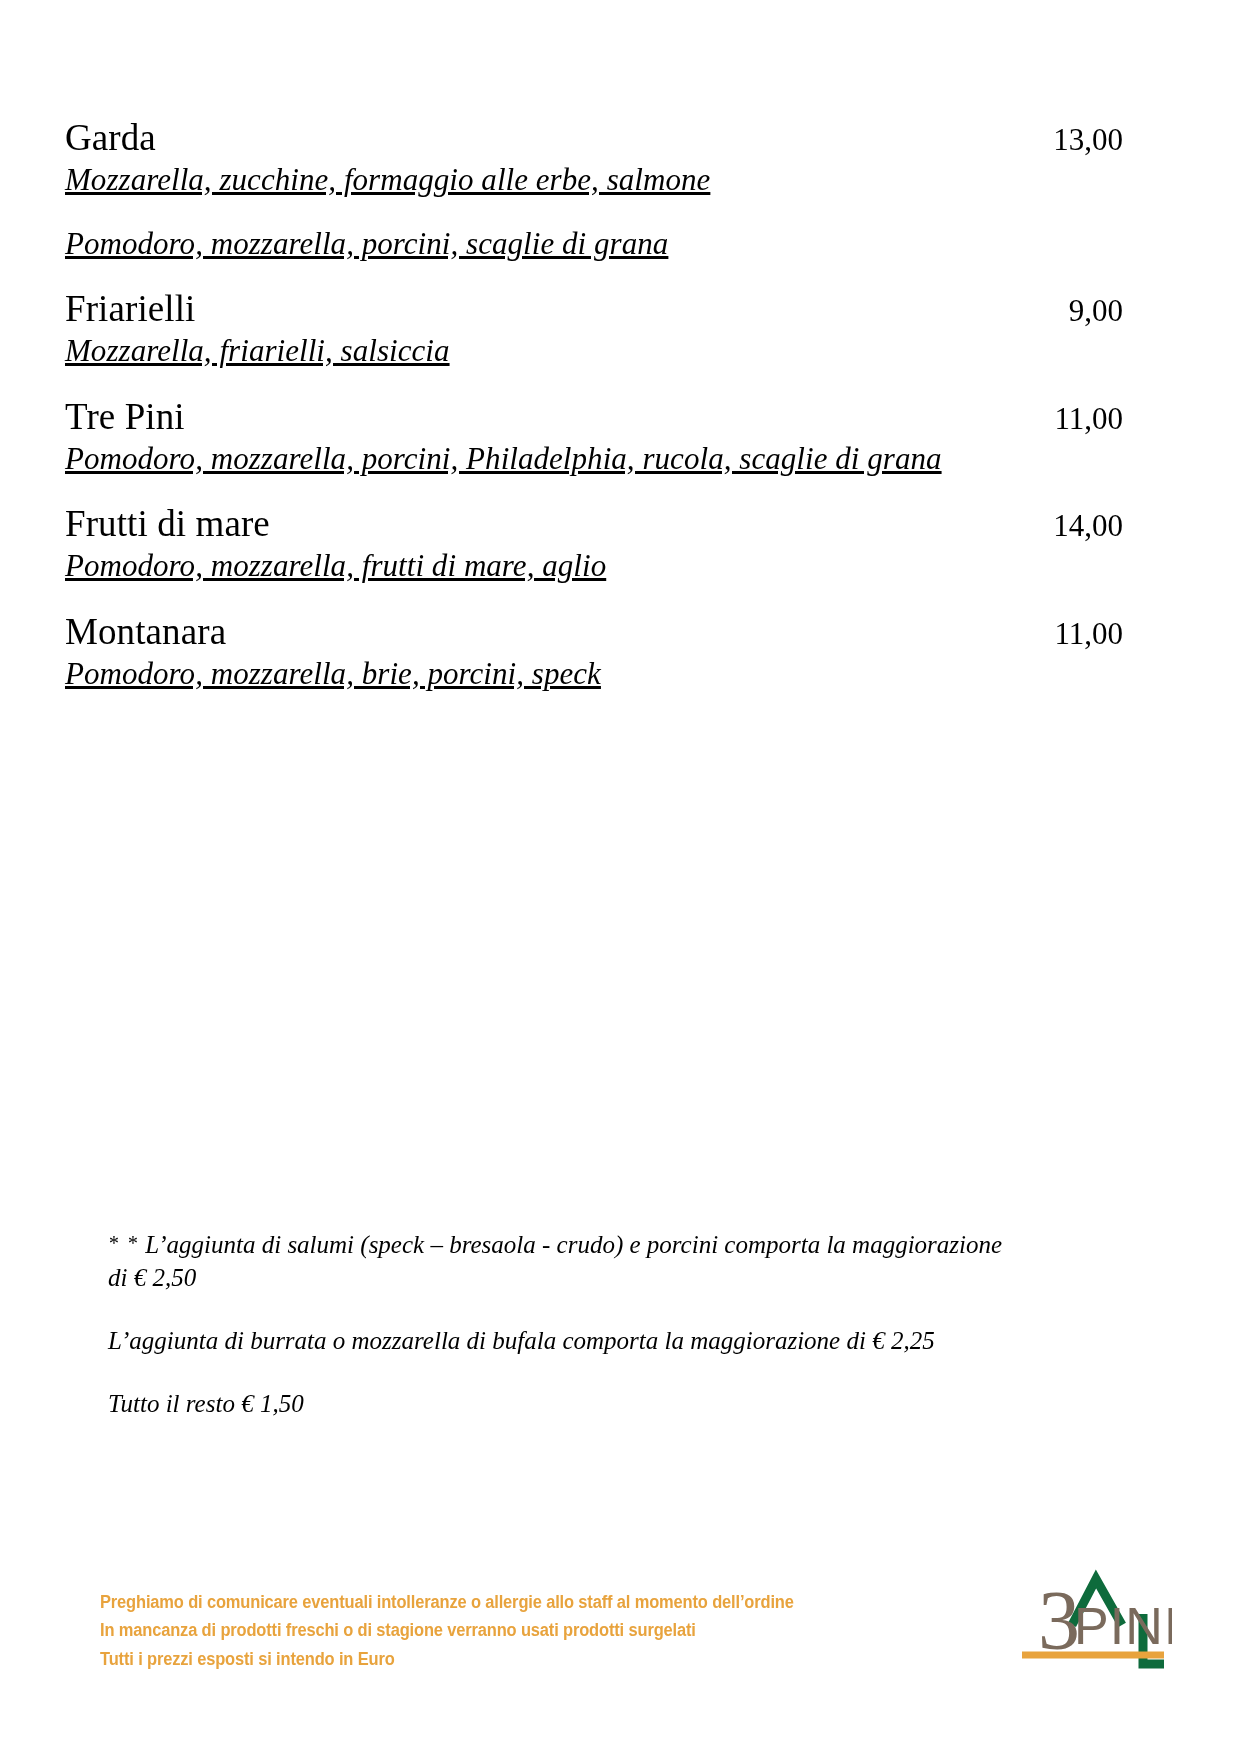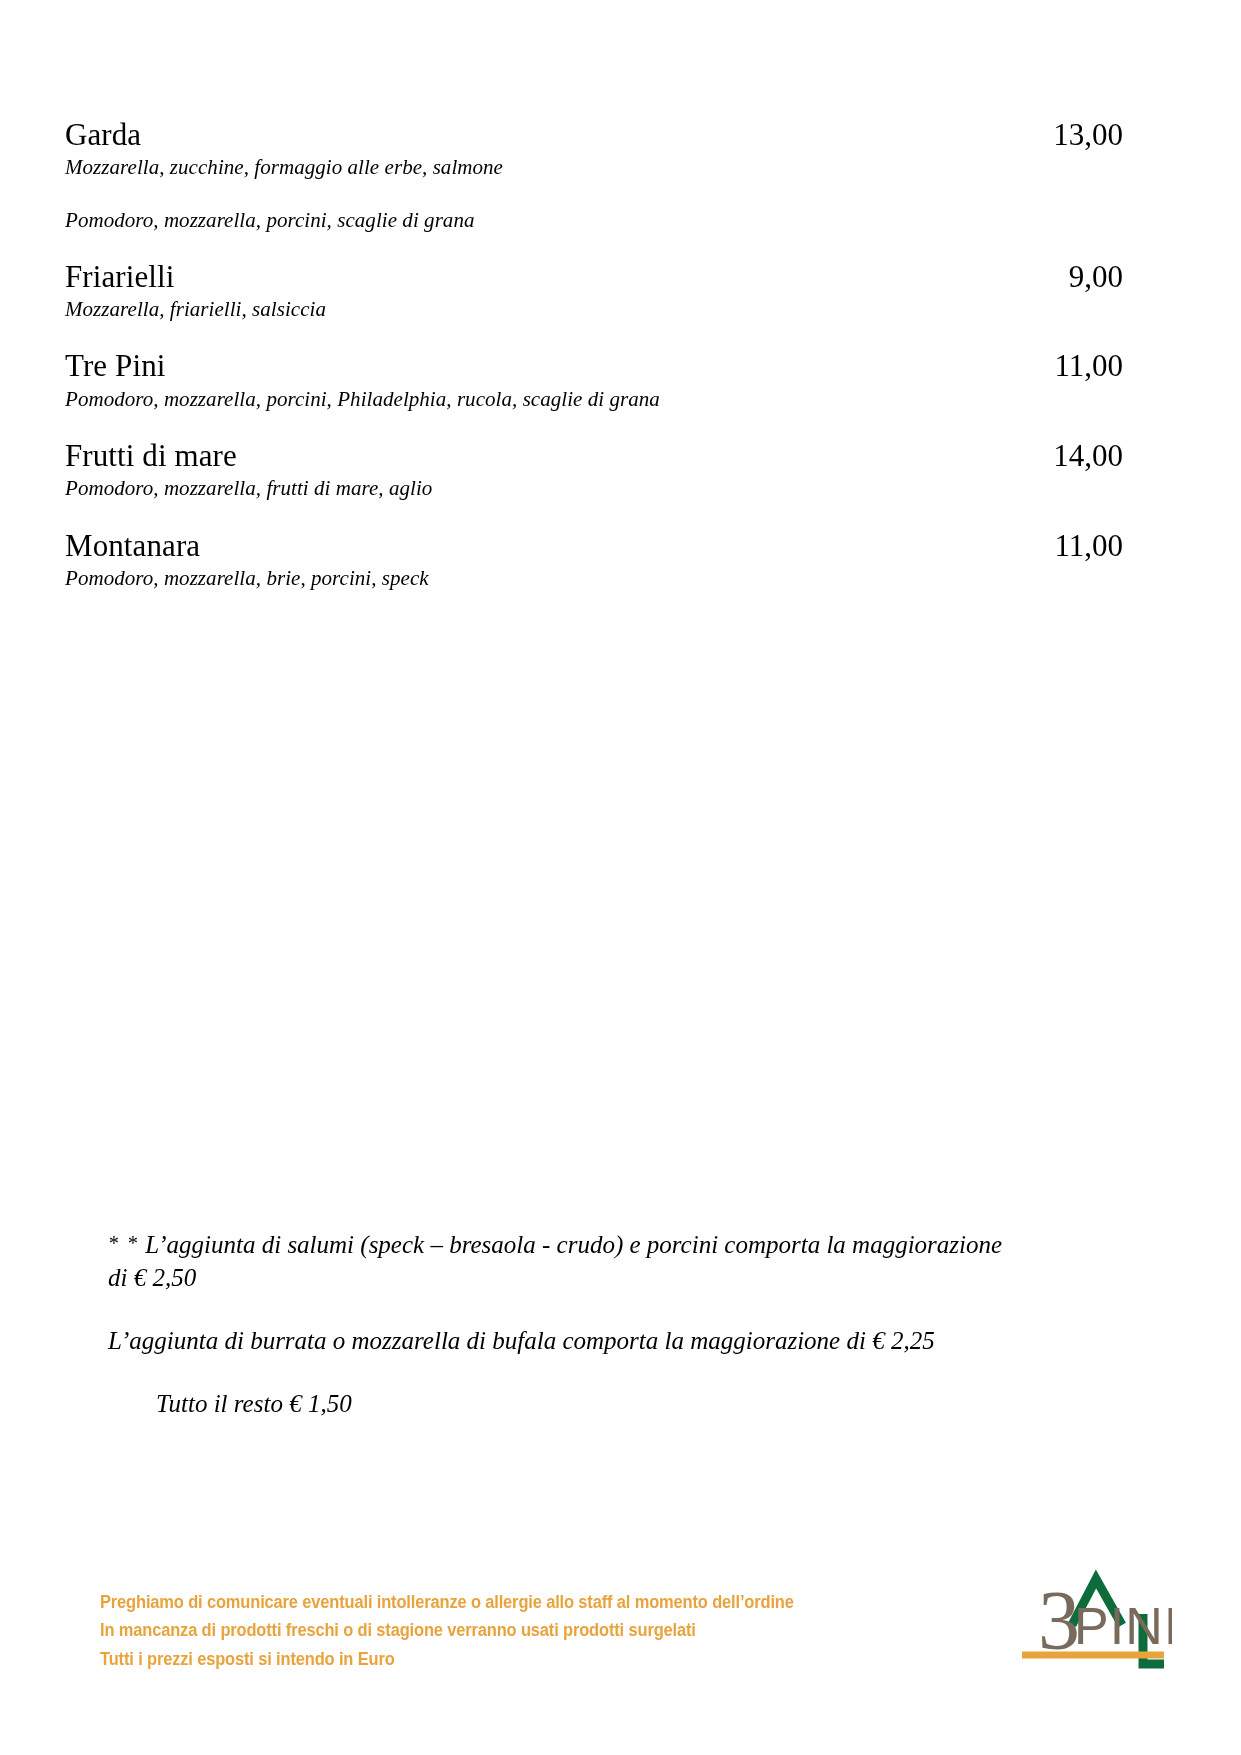--- a/index.html
+++ b/index.html
@@ -37,55 +37,56 @@
   .menu-item:last-child { margin-bottom: 0; }
 
   .item-head {
     display: flex;
     align-items: baseline;
     justify-content: space-between;
     width: 100%;
   }
 
   .item-name {
-    font-size: 31px;
+    font-size: 37px;
     line-height: 1.08;
     letter-spacing: 0.1px;
     white-space: nowrap;
   }
 
   .item-price {
     font-size: 31px;
     line-height: 1.08;
     white-space: nowrap;
     text-align: left;
   }
 
   .item-desc {
     font-style: italic;
-    font-size: 21px;
+    font-size: 31px;
     line-height: 1.15;
     margin-top: 4px;
     letter-spacing: 0.05px;
+    text-decoration: underline;
   }
 
   
   .notes {
     position: absolute;
     left: 108px;
     top: 1228px;
     width: 915px;
     font-style: italic;
     font-size: 25px;
     line-height: 1.32;
   }
   .note {
     margin: 0 0 30px 0;
   }
-  .note:last-child { margin-bottom: 0; margin-left: 48px; }
+  .note:last-child { margin-bottom: 0; }
   .note .stars {
     font-size: 20px;
     vertical-align: 3px;
     letter-spacing: 2px;
   }
 
   
   .footer {
     position: absolute;
     left: 100px;

